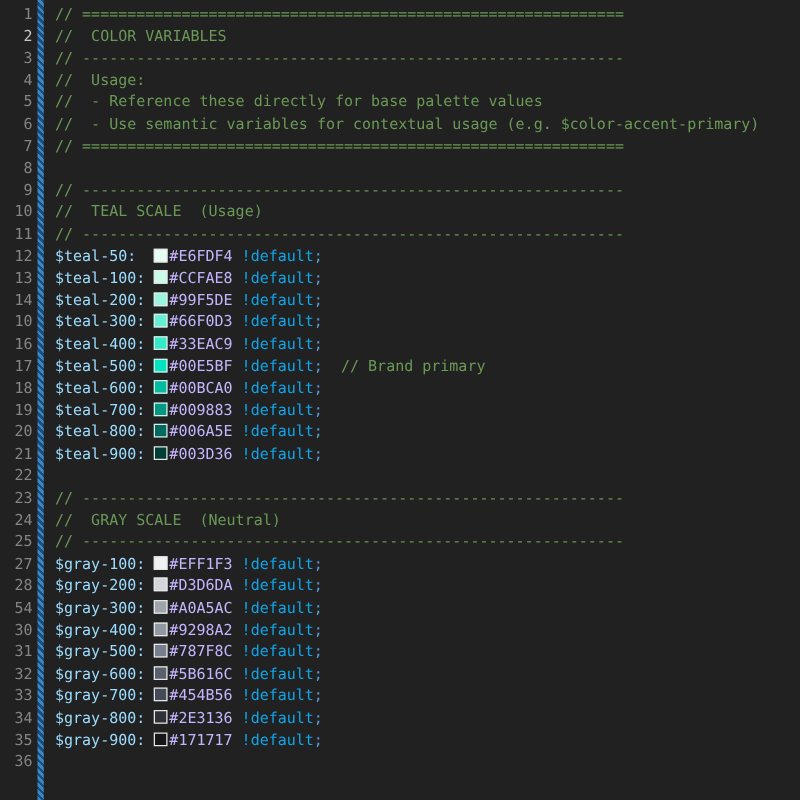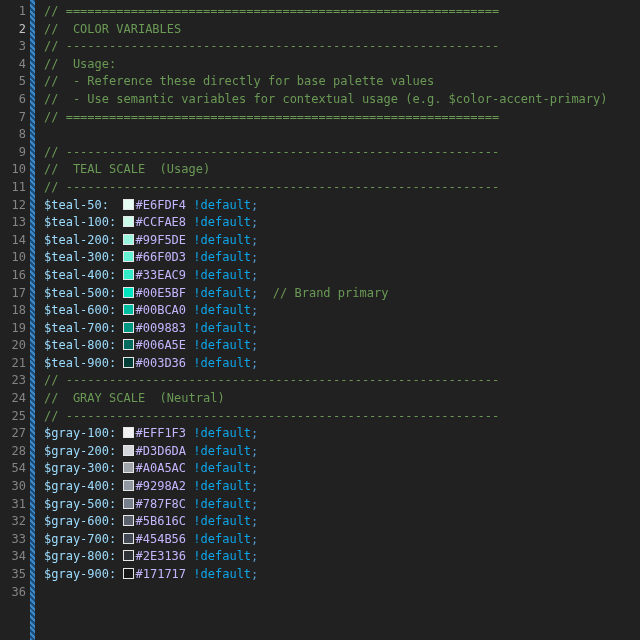--- a/index.html
+++ b/index.html
@@ -86,20 +86,21 @@
       <div class="line"><span class="ln">12</span><span class="codetext"><span class="tc-variable">$teal-50:</span><span class="tc-plain">  </span><span class="swatch" style="background: rgb(230, 253, 244);"></span><span class="tc-value">#E6FDF4</span><span class="tc-plain"> </span><span class="tc-keyword">!default</span><span class="tc-punct">;</span></span></div>
       <div class="line"><span class="ln">13</span><span class="codetext"><span class="tc-variable">$teal-100:</span><span class="tc-plain"> </span><span class="swatch" style="background: rgb(204, 250, 232);"></span><span class="tc-value">#CCFAE8</span><span class="tc-plain"> </span><span class="tc-keyword">!default</span><span class="tc-punct">;</span></span></div>
       <div class="line"><span class="ln">14</span><span class="codetext"><span class="tc-variable">$teal-200:</span><span class="tc-plain"> </span><span class="swatch" style="background: rgb(153, 245, 222);"></span><span class="tc-value">#99F5DE</span><span class="tc-plain"> </span><span class="tc-keyword">!default</span><span class="tc-punct">;</span></span></div>
       <div class="line"><span class="ln">10</span><span class="codetext"><span class="tc-variable">$teal-300:</span><span class="tc-plain"> </span><span class="swatch" style="background: rgb(102, 240, 211);"></span><span class="tc-value">#66F0D3</span><span class="tc-plain"> </span><span class="tc-keyword">!default</span><span class="tc-punct">;</span></span></div>
       <div class="line"><span class="ln">16</span><span class="codetext"><span class="tc-variable">$teal-400:</span><span class="tc-plain"> </span><span class="swatch" style="background: rgb(51, 234, 201);"></span><span class="tc-value">#33EAC9</span><span class="tc-plain"> </span><span class="tc-keyword">!default</span><span class="tc-punct">;</span></span></div>
       <div class="line"><span class="ln">17</span><span class="codetext"><span class="tc-variable">$teal-500:</span><span class="tc-plain"> </span><span class="swatch" style="background: rgb(0, 229, 191);"></span><span class="tc-value">#00E5BF</span><span class="tc-plain"> </span><span class="tc-keyword">!default</span><span class="tc-punct">;</span><span class="tc-comment">  // Brand primary</span></span></div>
       <div class="line"><span class="ln">18</span><span class="codetext"><span class="tc-variable">$teal-600:</span><span class="tc-plain"> </span><span class="swatch" style="background: rgb(0, 188, 160);"></span><span class="tc-value">#00BCA0</span><span class="tc-plain"> </span><span class="tc-keyword">!default</span><span class="tc-punct">;</span></span></div>
       <div class="line"><span class="ln">19</span><span class="codetext"><span class="tc-variable">$teal-700:</span><span class="tc-plain"> </span><span class="swatch" style="background: rgb(0, 152, 131);"></span><span class="tc-value">#009883</span><span class="tc-plain"> </span><span class="tc-keyword">!default</span><span class="tc-punct">;</span></span></div>
       <div class="line"><span class="ln">20</span><span class="codetext"><span class="tc-variable">$teal-800:</span><span class="tc-plain"> </span><span class="swatch" style="background: rgb(0, 106, 94);"></span><span class="tc-value">#006A5E</span><span class="tc-plain"> </span><span class="tc-keyword">!default</span><span class="tc-punct">;</span></span></div>
       <div class="line"><span class="ln">21</span><span class="codetext"><span class="tc-variable">$teal-900:</span><span class="tc-plain"> </span><span class="swatch" style="background: rgb(0, 61, 54);"></span><span class="tc-value">#003D36</span><span class="tc-plain"> </span><span class="tc-keyword">!default</span><span class="tc-punct">;</span></span></div>
+      <div class="line"><span class="ln">22</span><span class="codetext"></span></div>
       <div class="line"><span class="ln">23</span><span class="codetext"><span class="tc-comment">// ------------------------------------------------------------</span></span></div>
       <div class="line"><span class="ln">24</span><span class="codetext"><span class="tc-comment">//  GRAY SCALE  (Neutral)</span></span></div>
       <div class="line"><span class="ln">25</span><span class="codetext"><span class="tc-comment">// ------------------------------------------------------------</span></span></div>
       <div class="line"><span class="ln">27</span><span class="codetext"><span class="tc-variable">$gray-100:</span><span class="tc-plain"> </span><span class="swatch" style="background: rgb(239, 241, 243);"></span><span class="tc-value">#EFF1F3</span><span class="tc-plain"> </span><span class="tc-keyword">!default</span><span class="tc-punct">;</span></span></div>
       <div class="line"><span class="ln">28</span><span class="codetext"><span class="tc-variable">$gray-200:</span><span class="tc-plain"> </span><span class="swatch" style="background: rgb(211, 214, 218);"></span><span class="tc-value">#D3D6DA</span><span class="tc-plain"> </span><span class="tc-keyword">!default</span><span class="tc-punct">;</span></span></div>
       <div class="line"><span class="ln">54</span><span class="codetext"><span class="tc-variable">$gray-300:</span><span class="tc-plain"> </span><span class="swatch" style="background: rgb(160, 165, 172);"></span><span class="tc-value">#A0A5AC</span><span class="tc-plain"> </span><span class="tc-keyword">!default</span><span class="tc-punct">;</span></span></div>
       <div class="line"><span class="ln">30</span><span class="codetext"><span class="tc-variable">$gray-400:</span><span class="tc-plain"> </span><span class="swatch" style="background: rgb(146, 152, 162);"></span><span class="tc-value">#9298A2</span><span class="tc-plain"> </span><span class="tc-keyword">!default</span><span class="tc-punct">;</span></span></div>
       <div class="line"><span class="ln">31</span><span class="codetext"><span class="tc-variable">$gray-500:</span><span class="tc-plain"> </span><span class="swatch" style="background: rgb(120, 127, 140);"></span><span class="tc-value">#787F8C</span><span class="tc-plain"> </span><span class="tc-keyword">!default</span><span class="tc-punct">;</span></span></div>
       <div class="line"><span class="ln">32</span><span class="codetext"><span class="tc-variable">$gray-600:</span><span class="tc-plain"> </span><span class="swatch" style="background: rgb(91, 97, 108);"></span><span class="tc-value">#5B616C</span><span class="tc-plain"> </span><span class="tc-keyword">!default</span><span class="tc-punct">;</span></span></div>
       <div class="line"><span class="ln">33</span><span class="codetext"><span class="tc-variable">$gray-700:</span><span class="tc-plain"> </span><span class="swatch" style="background: rgb(69, 75, 86);"></span><span class="tc-value">#454B56</span><span class="tc-plain"> </span><span class="tc-keyword">!default</span><span class="tc-punct">;</span></span></div>

